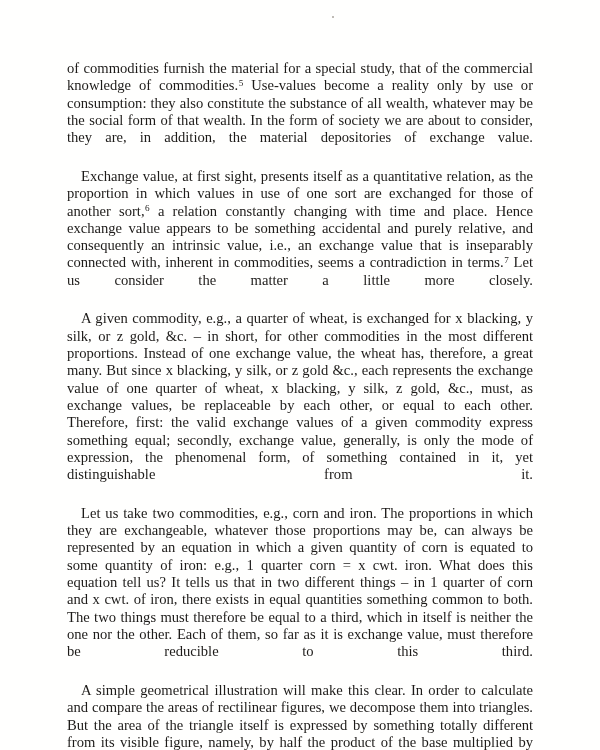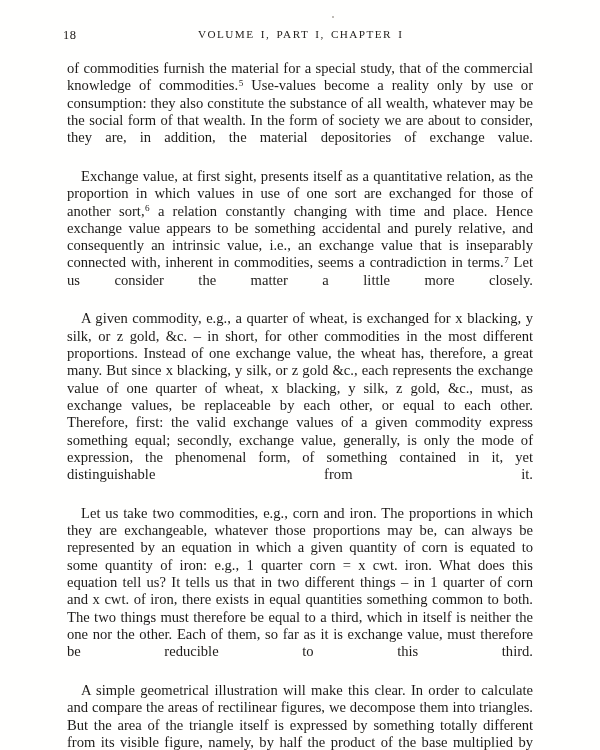--- a/index.html
+++ b/index.html
@@ -103,24 +103,20 @@
     font-variant-numeric: oldstyle-nums;
   }
 </style>
 </head>
 <body>
 
 <div class="page">
 
   <div class="speck"></div>
 
-  <div class="running-head">
-    <span class="folio osf">18</span>
-    <span class="head-title">VOLUME I, PART I, CHAPTER I</span>
-  </div>
 
   <div class="textblock">
     <p class="para first">of commodities furnish the material for a special study, that of the commercial knowledge of commodities.<sup class="fn">5</sup> Use-values become a reality only by use or consumption: they also constitute the substance of all wealth, whatever may be the social form of that wealth. In the form of society we are about to consider, they are, in addition, the material depositories of exchange value.</p>
     <p class="para">Exchange value, at first sight, presents itself as a quantitative relation, as the proportion in which values in use of one sort are exchanged for those of another sort,<sup class="fn">6</sup> a relation constantly changing with time and place. Hence exchange value appears to be something accidental and purely relative, and consequently an intrinsic value, i.e., an exchange value that is inseparably connected with, inherent in commodities, seems a contradiction in terms.<sup class="fn">7</sup> Let us consider the matter a little more closely.</p>
     <p class="para">A given commodity, e.g., a quarter of wheat, is exchanged for x blacking, y silk, or z gold, &amp;c. – in short, for other commodities in the most different proportions. Instead of one exchange value, the wheat has, therefore, a great many. But since x blacking, y silk, or z gold &amp;c., each represents the exchange value of one quarter of wheat, x blacking, y silk, z gold, &amp;c., must, as exchange values, be replaceable by each other, or equal to each other. Therefore, first: the valid exchange values of a given commodity express something equal; secondly, exchange value, generally, is only the mode of expression, the phenomenal form, of something contained in it, yet distinguishable from it.</p>
     <p class="para">Let us take two commodities, e.g., corn and iron. The proportions in which they are exchangeable, whatever those proportions may be, can always be represented by an equation in which a given quantity of corn is equated to some quantity of iron: e.g., <span class="osf">1</span> quarter corn = x cwt. iron. What does this equation tell us? It tells us that in two different things – in <span class="osf">1</span> quarter of corn and x cwt. of iron, there exists in equal quantities something common to both. The two things must therefore be equal to a third, which in itself is neither the one nor the other. Each of them, so far as it is exchange value, must therefore be reducible to this third.</p>
     <p class="para">A simple geometrical illustration will make this clear. In order to calculate and compare the areas of rectilinear figures, we decompose them into triangles. But the area of the triangle itself is expressed by something totally different from its visible figure, namely, by half the product of the base multiplied by the altitude. In the same way the exchange values of commodities must be capable of being expressed in terms of something common to them all, of which thing they represent a greater or less quantity.</p>
   </div>
 
 </div>

